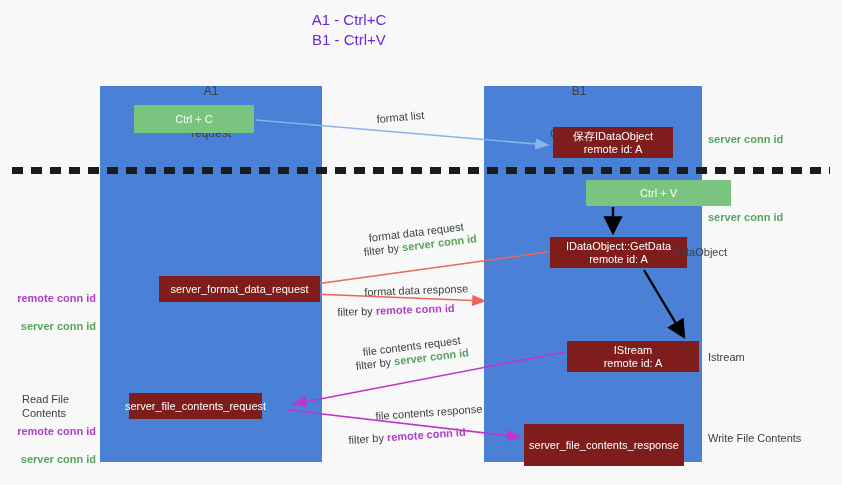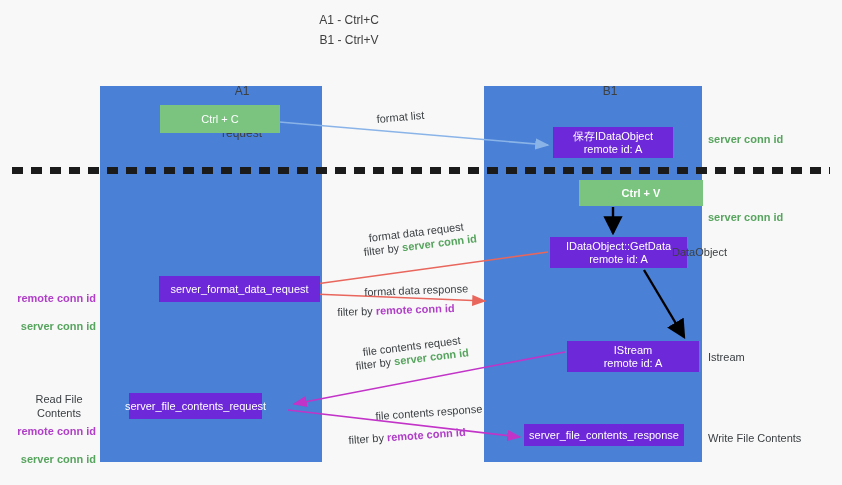--- a/index.html
+++ b/index.html
@@ -22,73 +22,72 @@
     height: 485px;
   }
 
   
   .title {
     position: absolute;
     top: 10px;
     left: 0;
     width: 698px;
     text-align: center;
-    font-size: 12px;
+    font-size: 15px;
     line-height: 20px;
-    color: #404040;
+    color: #6d28d9;
     white-space: pre;
   }
 
   
   .lane {
     position: absolute;
     background: #4a80d6;
   }
   #lane-a { left: 100px; top: 86px; width: 222px; height: 376px; }
   #lane-b { left: 484px; top: 86px; width: 218px; height: 376px; }
 
   .lane-head {
     position: absolute;
     text-align: center;
     font-size: 12px;
     line-height: 14px;
     color: #3c4043;
     white-space: pre;
-    padding-left: 31px;
   }
   #head-a { left: 100px; top: 56px; width: 222px; }
   #head-b { left: 470px; top: 56px; width: 218px; }
 
   
   .box {
     position: absolute;
     display: flex;
     flex-direction: column;
     align-items: center;
     justify-content: center;
     text-align: center;
     color: #ffffff;
     font-size: 11px;
     line-height: 13px;
     box-sizing: border-box;
     padding: 2px 4px;
     white-space: pre-line;
   }
-  .box.green { background: #7ac47f; margin-left: 26px; }
-  .box.orange { background: #6d28d9; }
+  .box.green { background: #7ac47f; }
+  .box.orange { background: #7f1d1d; }
 
   #box-ctrlc { left: 134px; top: 105px; width: 120px; height: 28px; }
   #box-idataobject { left: 553px; top: 127px; width: 120px; height: 31px; }
-  #box-ctrlv { left: 553px; top: 180px; width: 124px; height: 26px; font-weight: bold; }
+  #box-ctrlv { left: 586px; top: 180px; width: 145px; height: 26px; }
   #box-getdata { left: 550px; top: 237px; width: 137px; height: 31px; }
   #box-fmt-req { left: 129px; top: 276px; width: 161px; height: 26px; margin-left: 30px; }
   #box-fmt-resp { left: 489px; top: 288px; width: 156px; height: 26px; }
   #box-istream { left: 567px; top: 341px; width: 132px; height: 31px; }
   #box-file-req { left: 129px; top: 393px; width: 133px; height: 26px; }
-  #box-file-resp { left: 524px; top: 424px; width: 160px; height: 22px; }
+  #box-file-resp { left: 524px; top: 424px; width: 160px; height: 42px; }
 
   
   .dashed {
     position: absolute;
     left: 12px;
     top: 167px;
     width: 818px;
     height: 7px;
     background-image: repeating-linear-gradient(to right,
       #1b1b1b 0px, #1b1b1b 11px, rgba(0,0,0,0) 11px, rgba(0,0,0,0) 19px);
@@ -108,21 +107,21 @@
   #lbl-server-1 { left: 708px; top: 132px; }
   #lbl-server-2 { left: 708px; top: 210px; }
   #lbl-dataobject { left: 672px; top: 245px; }
   #lbl-istream { left: 708px; top: 350px; }
   #lbl-writefile { left: 708px; top: 431px; text-align: right; }
 
   #lbl-left-ids {
     left: 8px; top: 277px; text-align: right; width: 88px;
   }
   #lbl-read-file {
-    left: 14px; top: 392px; text-align: center; width: 90px;
+    left: 22px; top: 392px; text-align: left; width: 90px;
   }
   #lbl-left-ids2 {
     left: 8px; top: 410px; text-align: right; width: 88px;
   }
   .idline { display: block; }
 
   
   .edge-label {
     position: absolute;
     font-size: 11px;

